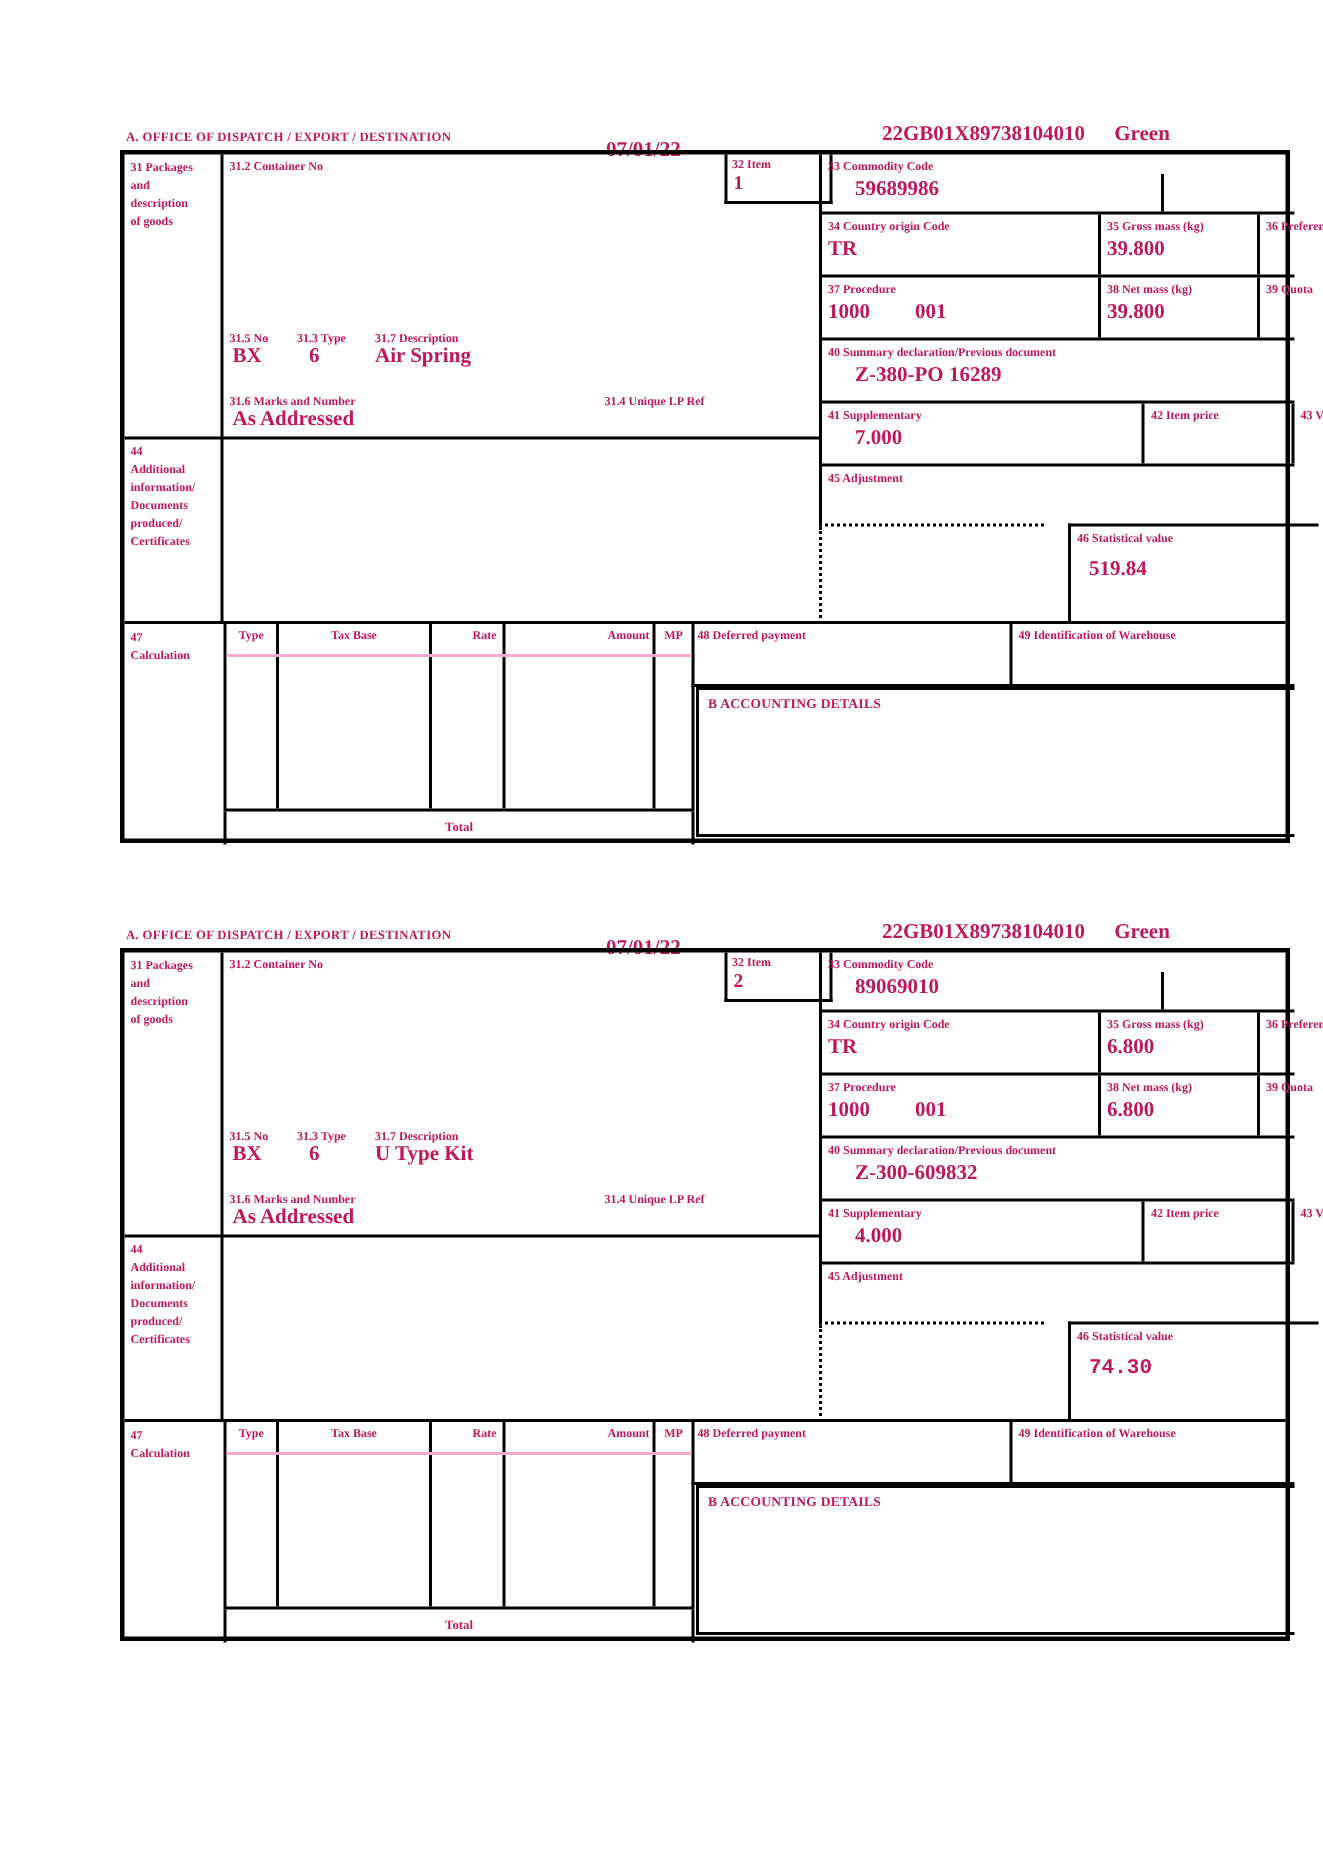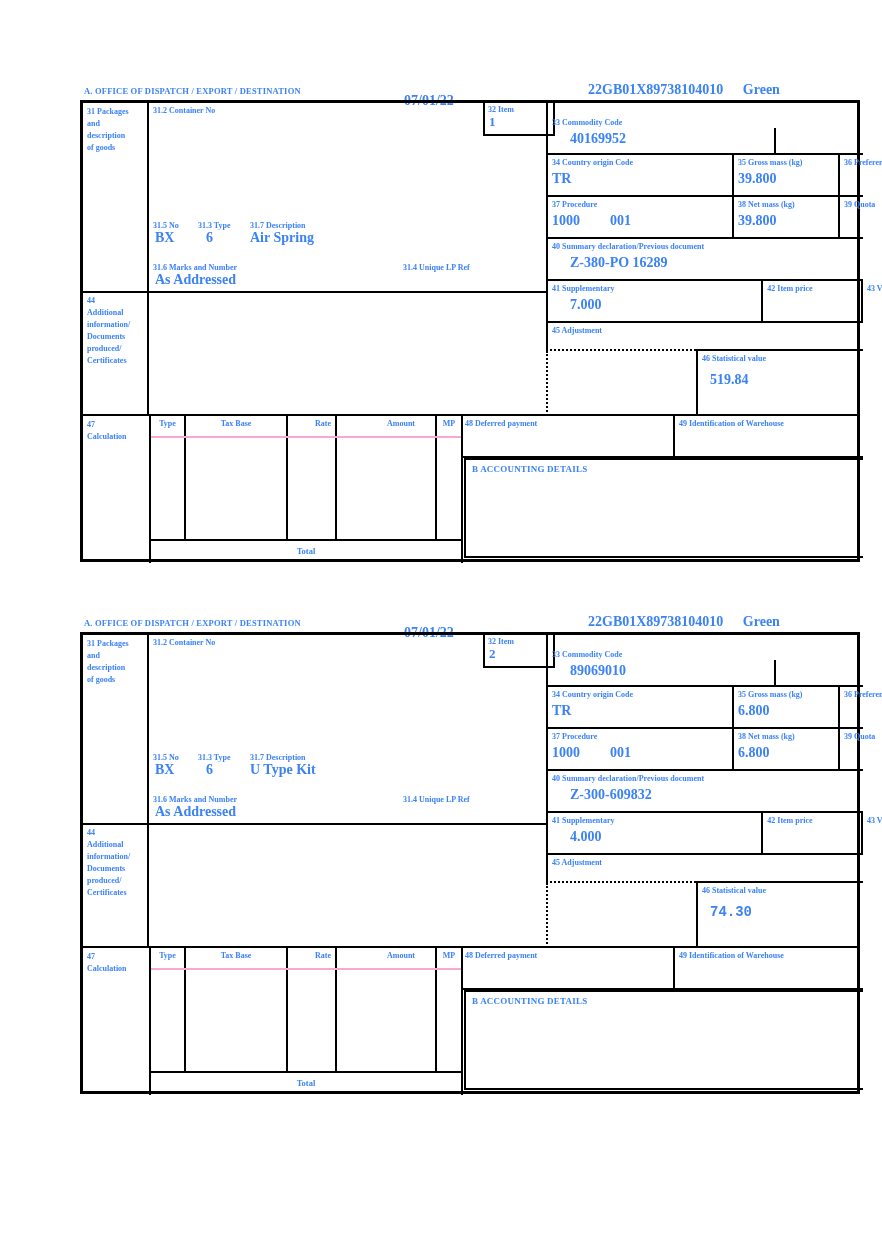--- a/index.html
+++ b/index.html
@@ -1,46 +1,46 @@
 <!DOCTYPE html>
 <html><head>
 <meta charset="utf-8">
 <style>
   html,body{margin:0;padding:0;background:#ffffff;}
   #page{position:relative;width:882px;height:1250px;background:#ffffff;overflow:hidden;
-        font-family:"Liberation Serif","DejaVu Serif",serif;color:#3b82f6;}
+        font-family:"Liberation Serif","DejaVu Serif",serif;color:#be185d;}
   .block{position:absolute;left:80px;width:782px;height:484px;}
   .hdr{position:absolute;left:0;top:0;width:782px;height:20px;}
   .office{position:absolute;left:4px;top:6px;font-size:8.5px;font-weight:bold;letter-spacing:.2px;white-space:nowrap;}
   .date{position:absolute;left:276px;top:14px;margin-left:48px;}
   .mrn{position:absolute;left:508px;top:2px;font-size:14px;font-weight:bold;white-space:nowrap;}
   .mrn .routing{margin-left:16px;}
   .form{position:absolute;left:0;top:20px;width:780px;height:462px;border:3px solid #000;box-sizing:border-box;}
   .lbl{position:absolute;font-size:8px;font-weight:bold;white-space:nowrap;line-height:9px;}
   .pre{white-space:pre-line;line-height:12px;}
   .val{position:absolute;font-size:14px;font-weight:bold;white-space:nowrap;line-height:14px;}
   .vline{position:absolute;width:0;border-left:2px solid #000;}
   .vdash{position:absolute;width:0;border-left:2px dotted #000;}
   .hline{position:absolute;height:0;border-top:2px solid #000;}
   .hdash{position:absolute;height:0;border-top:2px dotted #000;}
   .itembox{position:absolute;left:400px;top:0;width:72px;height:33px;border:2px solid #000;border-top:none;box-sizing:border-box;}
-  .rightcol{position:absolute;left:465px;top:0;width:315px;margin-top:12px;}
+  .rightcol{position:absolute;left:465px;top:0;width:315px;}
   .rrow{position:relative;width:315px;border-bottom:2px solid #000;box-sizing:border-box;display:flex;}
   .cell{position:relative;height:100%;box-sizing:border-box;}
   .cell+.cell{border-left:2px solid #000;}
-  .box46{position:absolute;left:613px;top:246px;width:167px;height:67px;border-top:2px solid #000;border-left:2px solid #000;box-sizing:border-box;}
+  .box46{position:absolute;left:629px;top:246px;width:167px;height:67px;border-top:2px solid #000;border-left:2px solid #000;box-sizing:border-box;}
   .calc-table{position:absolute;left:66px;top:311px;width:314px;height:127px;border:2px solid #000;box-sizing:border-box;}
   .calc-head{display:flex;height:22px;border-bottom:2px solid #f9a8d4;box-sizing:border-box;}
   .calc-body{display:flex;height:101px;}
   .ccell{box-sizing:border-box;height:100%;font-size:8px;font-weight:bold;padding-top:3px;}
   .ccell+.ccell{border-left:2px solid #000;}
   .w-type{width:33px;text-align:center;}
   .w-tax{width:102px;text-align:center;}
   .w-rate{width:49px;text-align:right;padding-right:4px;}
-  .w-amt{width:100px;text-align:right;padding-right:20px;}
+  .w-amt{width:100px;text-align:right;padding-right:2px;}
   .w-mp{flex:1;text-align:center;}
   .total-row{position:absolute;left:66px;top:438px;width:314px;height:22px;border-left:2px solid #000;border-right:2px solid #000;box-sizing:border-box;text-align:center;font-size:8.5px;font-weight:bold;padding-top:5px;}
   .row4849{position:absolute;left:378px;top:313px;width:402px;height:42px;display:flex;border-bottom:2px solid #000;box-sizing:border-box;}
   .c48{width:214px;border-right:2px solid #000;position:relative;box-sizing:border-box;}
   .c49{flex:1;position:relative;}
   .boxB{position:absolute;left:381px;top:355px;width:399px;height:100px;border:2px solid #000;border-right:none;box-sizing:border-box;}
   .boxB .blabel{position:absolute;left:6px;top:4px;font-size:9px;font-weight:bold;letter-spacing:.2px;}
 </style>
 </head>
 <body>
@@ -90,21 +90,21 @@
       <div class="val" style="left:72px;top:170px;">As Addressed</div>
 
       <div class="hline" style="left:0;top:188px;width:465px;"></div>
 
       <div class="vline" style="left:463px;top:0;height:248px;"></div>
       <div class="vdash" style="left:463px;top:248px;height:65px;"></div>
 
       <div class="rightcol">
         <div class="rrow" style="height:40px;">
           <div class="lbl" style="left:4px;top:3px;">33 Commodity Code</div>
-          <div class="val" style="left:22px;top:17px;">40169952</div>
+          <div class="val" style="left:22px;top:17px;">59689986</div>
           <div class="vline" style="left:226px;top:13px;height:25px;"></div>
         </div>
         <div class="rrow" style="height:42px;">
           <div class="cell" style="width:184px;">
             <div class="lbl" style="left:4px;top:3px;">34 Country origin Code</div>
             <div class="val" style="left:4px;top:17px;">TR</div>
           </div>
           <div class="cell" style="width:106px;">
             <div class="lbl" style="left:4px;top:3px;">35 Gross mass (kg)</div>
             <div class="val" style="left:4px;top:17px;">39.800</div>

